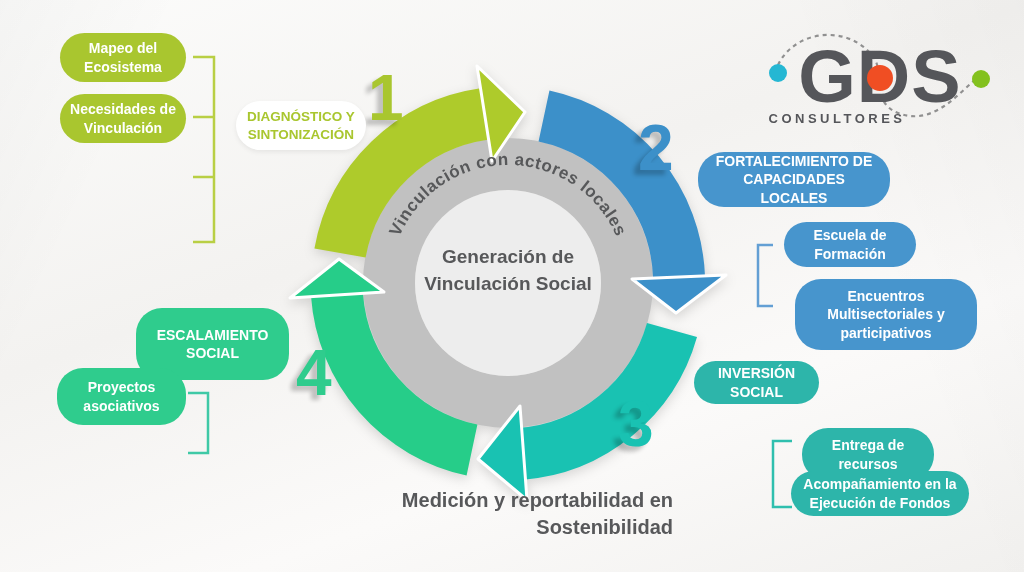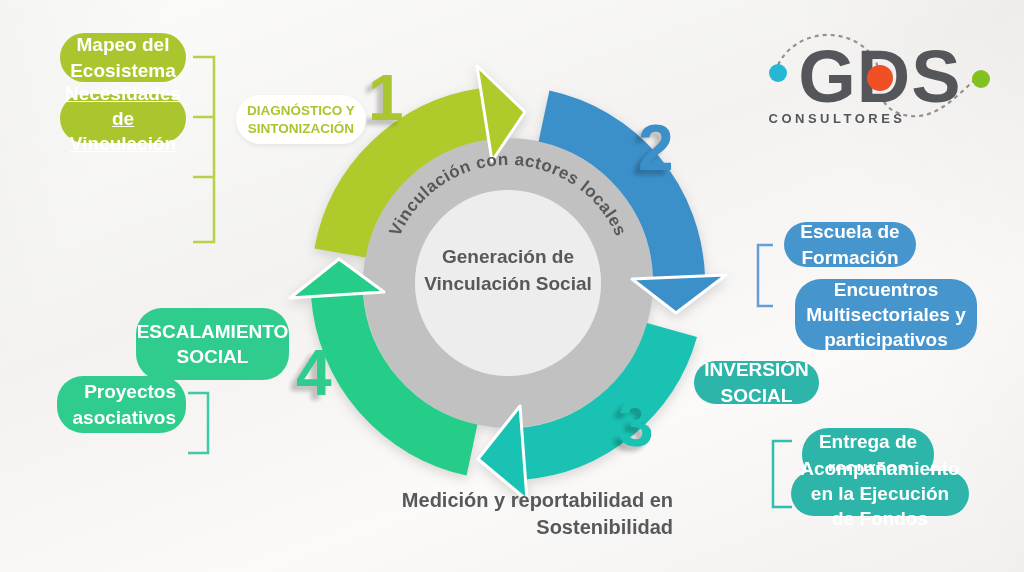--- a/index.html
+++ b/index.html
@@ -6,21 +6,21 @@
   .canvas{
     position:relative;width:1024px;height:572px;overflow:hidden;
     font-family:"Liberation Sans",sans-serif;
     background:
       linear-gradient(115deg, rgba(0,0,0,0.03) 0%, rgba(0,0,0,0) 14%),
       linear-gradient(250deg, rgba(0,0,0,0.025) 0%, rgba(0,0,0,0) 20%),
       linear-gradient(160deg,#fcfcfb 0%,#f3f2f0 40%,#fbfaf9 70%,#f1f0ee 100%);
   }
   .pill{
     position:absolute;display:flex;align-items:center;justify-content:center;
-    text-align:center;color:#fff;font-weight:bold;font-size:19px;line-height:1.32;
+    text-align:center;color:#fff;font-weight:bold;font-size:14px;line-height:1.32;
     border-radius:26px;padding:4px 10px;box-sizing:border-box;
   }
   .pill.g{background:var(--c-green);}
   .pill.b{background:var(--c-blue);}
   .pill.t{background:var(--c-teal);}
   .pill.e{background:var(--c-emerald);}
   .pill.outline-g{background:#ffffff;color:var(--c-green);box-shadow:0 2px 5px rgba(0,0,0,0.07);}
   .stage-num{
     position:absolute;font-weight:bold;font-size:64px;line-height:1;
     text-shadow:-6px 5px 4px rgba(0,0,0,0.22);
@@ -90,32 +90,33 @@
   </svg>
 
   <div class="center-label">Generación de Vinculación Social</div>
 
   <div class="stage-num g" style="left:368px;top:66px;">1</div>
   <div class="stage-num b" style="left:638px;top:116px;">2</div>
   <div class="stage-num t" style="left:618px;top:392px;">3</div>
   <div class="stage-num e" style="left:296px;top:341px;">4</div>
 
   <div class="pill g" style="left:60px;top:33px;width:126px;height:49px;">Mapeo del Ecosistema</div>
-  <div class="pill g" style="left:60px;top:94px;width:126px;height:49px;text-decoration:underline;">Necesidades de Vinculación</div>
-  <div class="pill outline-g" style="left:236px;top:95px;width:130px;height:49px;font-size:13.5px;">DIAGNÓSTICO Y SINTONIZACIÓN</div>
+  <div class="pill g" style="left:60px;top:94px;width:126px;height:49px;">Necesidades de Vinculación</div>
+  <div class="pill outline-g" style="left:236px;top:101px;width:130px;height:49px;font-size:13.5px;">DIAGNÓSTICO Y SINTONIZACIÓN</div>
 
+  <div class="pill b" style="left:698px;top:152px;width:192px;height:55px;">FORTALECIMIENTO DE CAPACIDADES LOCALES</div>
   <div class="pill b" style="left:784px;top:222px;width:132px;height:45px;">Escuela de Formación</div>
   <div class="pill b" style="left:789px;top:279px;width:182px;height:71px;margin-left:6px;">Encuentros Multisectoriales y participativos</div>
 
   <div class="pill t" style="left:694px;top:361px;width:125px;height:43px;">INVERSIÓN SOCIAL</div>
   <div class="pill t" style="left:802px;top:428px;width:132px;height:53px;">Entrega de recursos</div>
   <div class="pill t" style="left:791px;top:471px;width:178px;height:45px;">Acompañamiento en la Ejecución de Fondos</div>
 
   <div class="pill e" style="left:136px;top:308px;width:153px;height:72px;">ESCALAMIENTO SOCIAL</div>
-  <div class="pill e" style="left:57px;top:376px;width:129px;height:57px;text-align:right;">Proyectos asociativos</div>
+  <div class="pill e" style="left:57px;top:368px;width:129px;height:57px;">Proyectos asociativos</div>
 
   <div class="bottom-label">Medición y reportabilidad en Sostenibilidad</div>
 
   <svg width="270" height="110" viewBox="0 0 270 110" style="left:750px;top:25px;">
     <path class="logo-dash" d="M 28 40 C 45 5 95 0 120 28 C 138 44 118 76 148 88 C 182 101 205 72 228 52"></path>
     <text class="logo-gds" x="130" y="77" text-anchor="middle">GDS</text>
     <circle cx="28" cy="48" r="9" style="fill:var(--c-logoCyan)"></circle>
     <circle cx="130" cy="53" r="13" style="fill:var(--c-logoOrange)"></circle>
     <circle cx="231" cy="54" r="9" style="fill:var(--c-logoGreen)"></circle>
     <text class="logo-sub" x="87" y="98" text-anchor="middle">CONSULTORES</text>

